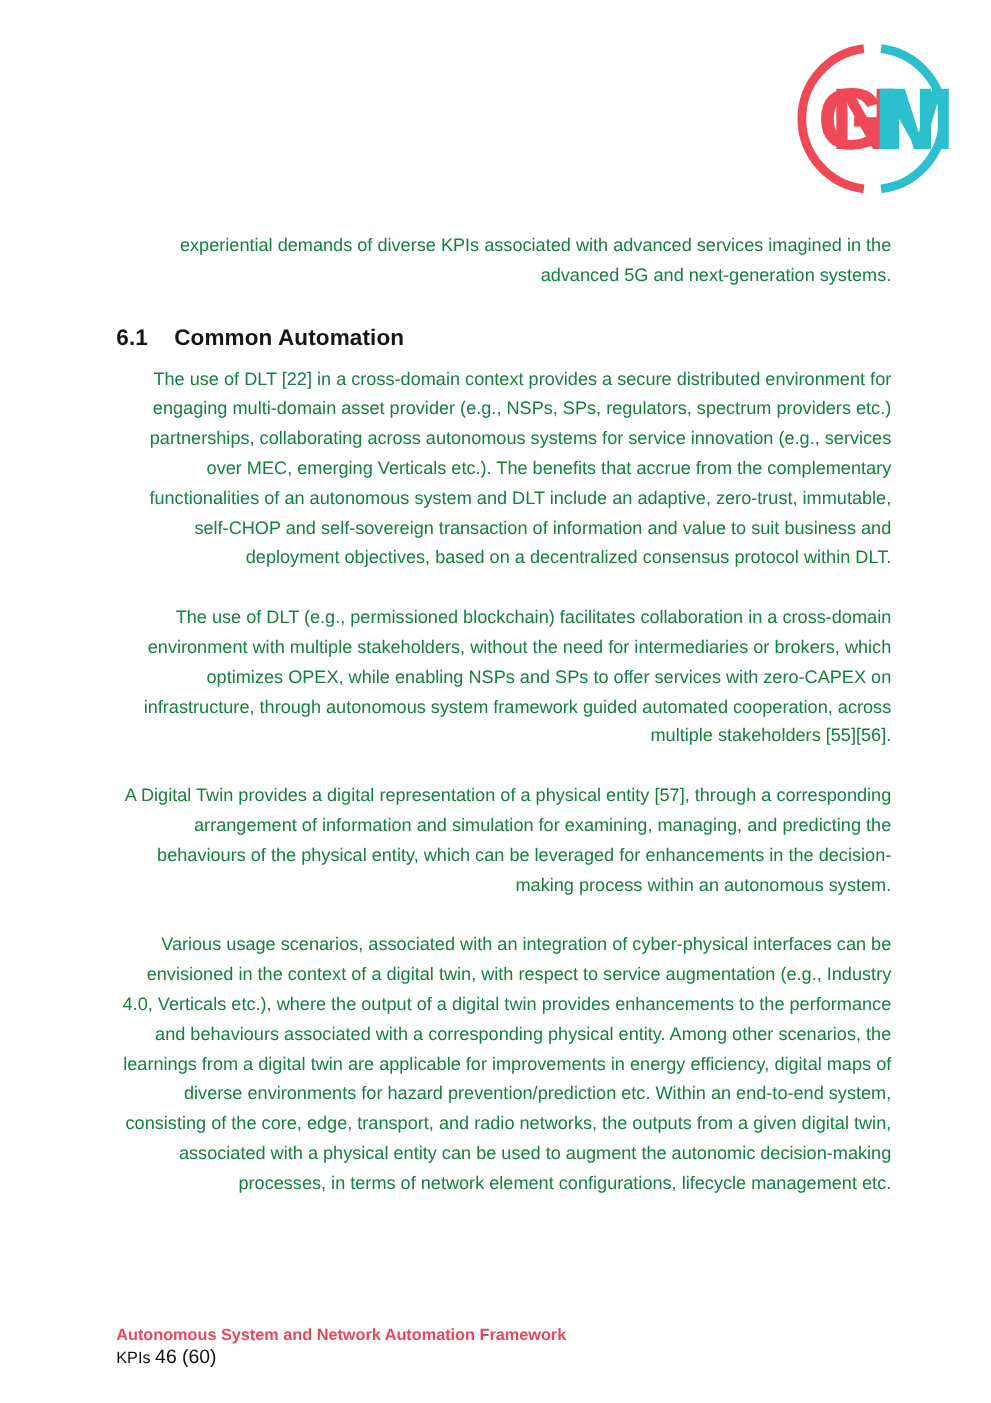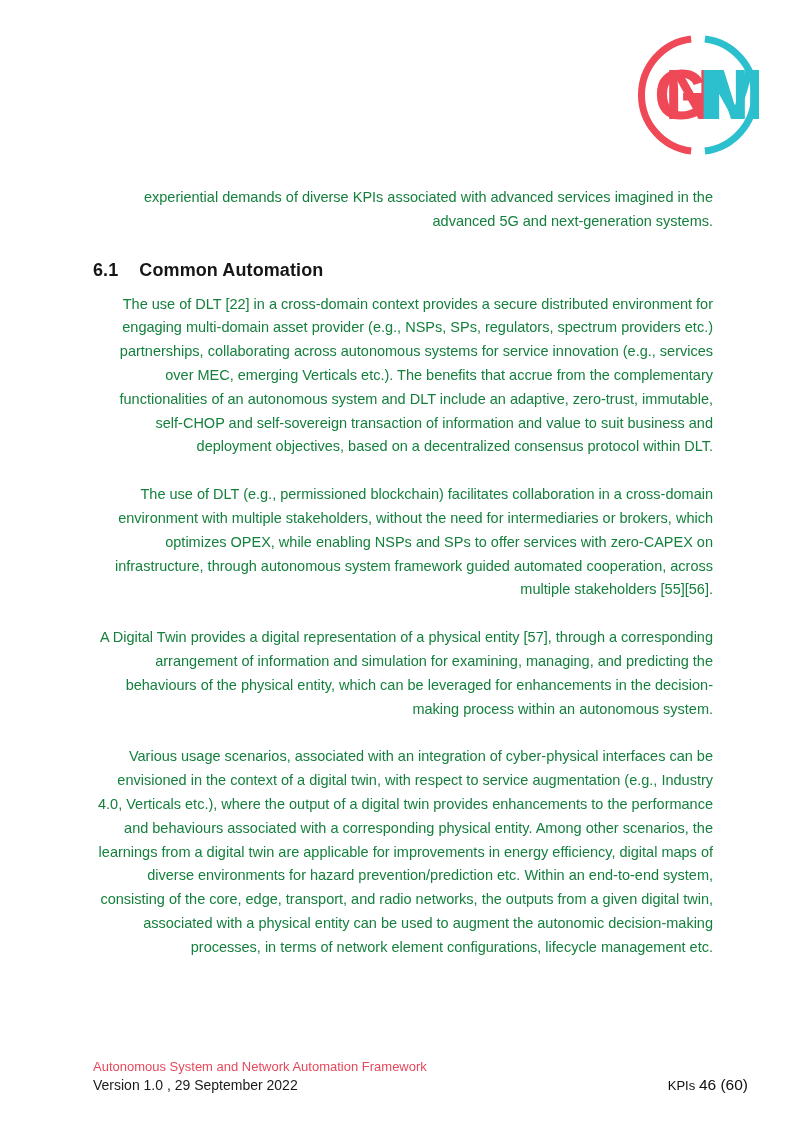--- a/index.html
+++ b/index.html
@@ -50,21 +50,21 @@
 
   
   .footer {
     position: absolute;
     left: 93px;
     right: 45px;
     bottom: 27px;
   }
   .footer .doc-title {
     font-size: 13px;
-    font-weight: normal;
+    font-weight: bold;
     color: #e8485c;
     line-height: 19px;
   }
   .footer .footer-row {
     display: flex;
     justify-content: space-between;
     align-items: baseline;
   }
   .footer .version {
     font-size: 14px;
@@ -103,21 +103,20 @@
 
     <p>A Digital Twin provides a digital representation of a physical entity [57], through a corresponding arrangement of information and simulation for examining, managing, and predicting the behaviours of the physical entity, which can be leveraged for enhancements in the decision-making process within an autonomous system.</p>
 
     <p>Various usage scenarios, associated with an integration of cyber-physical interfaces can be envisioned in the context of a digital twin, with respect to service augmentation (e.g., Industry 4.0, Verticals etc.), where the output of a digital twin provides enhancements to the performance and behaviours associated with a corresponding physical entity. Among other scenarios, the learnings from a digital twin are applicable for improvements in energy efficiency, digital maps of diverse environments for hazard prevention/prediction etc. Within an end-to-end system, consisting of the core, edge, transport, and radio networks, the outputs from a given digital twin, associated with a physical entity can be used to augment the autonomic decision-making processes, in terms of network element configurations, lifecycle management etc.</p>
 
   </div>
 
   <div class="footer">
     <div class="doc-title">Autonomous System and Network Automation Framework</div>
     <div class="footer-row">
-      <span class="version">Version 1.0 , 29 September 2022</span>
       <span class="page-num-wrap">
         <span>KPIs</span>
         <span class="num">46 (60)</span>
       </span>
     </div>
   </div>
 
 </div>
 
 </body></html>

